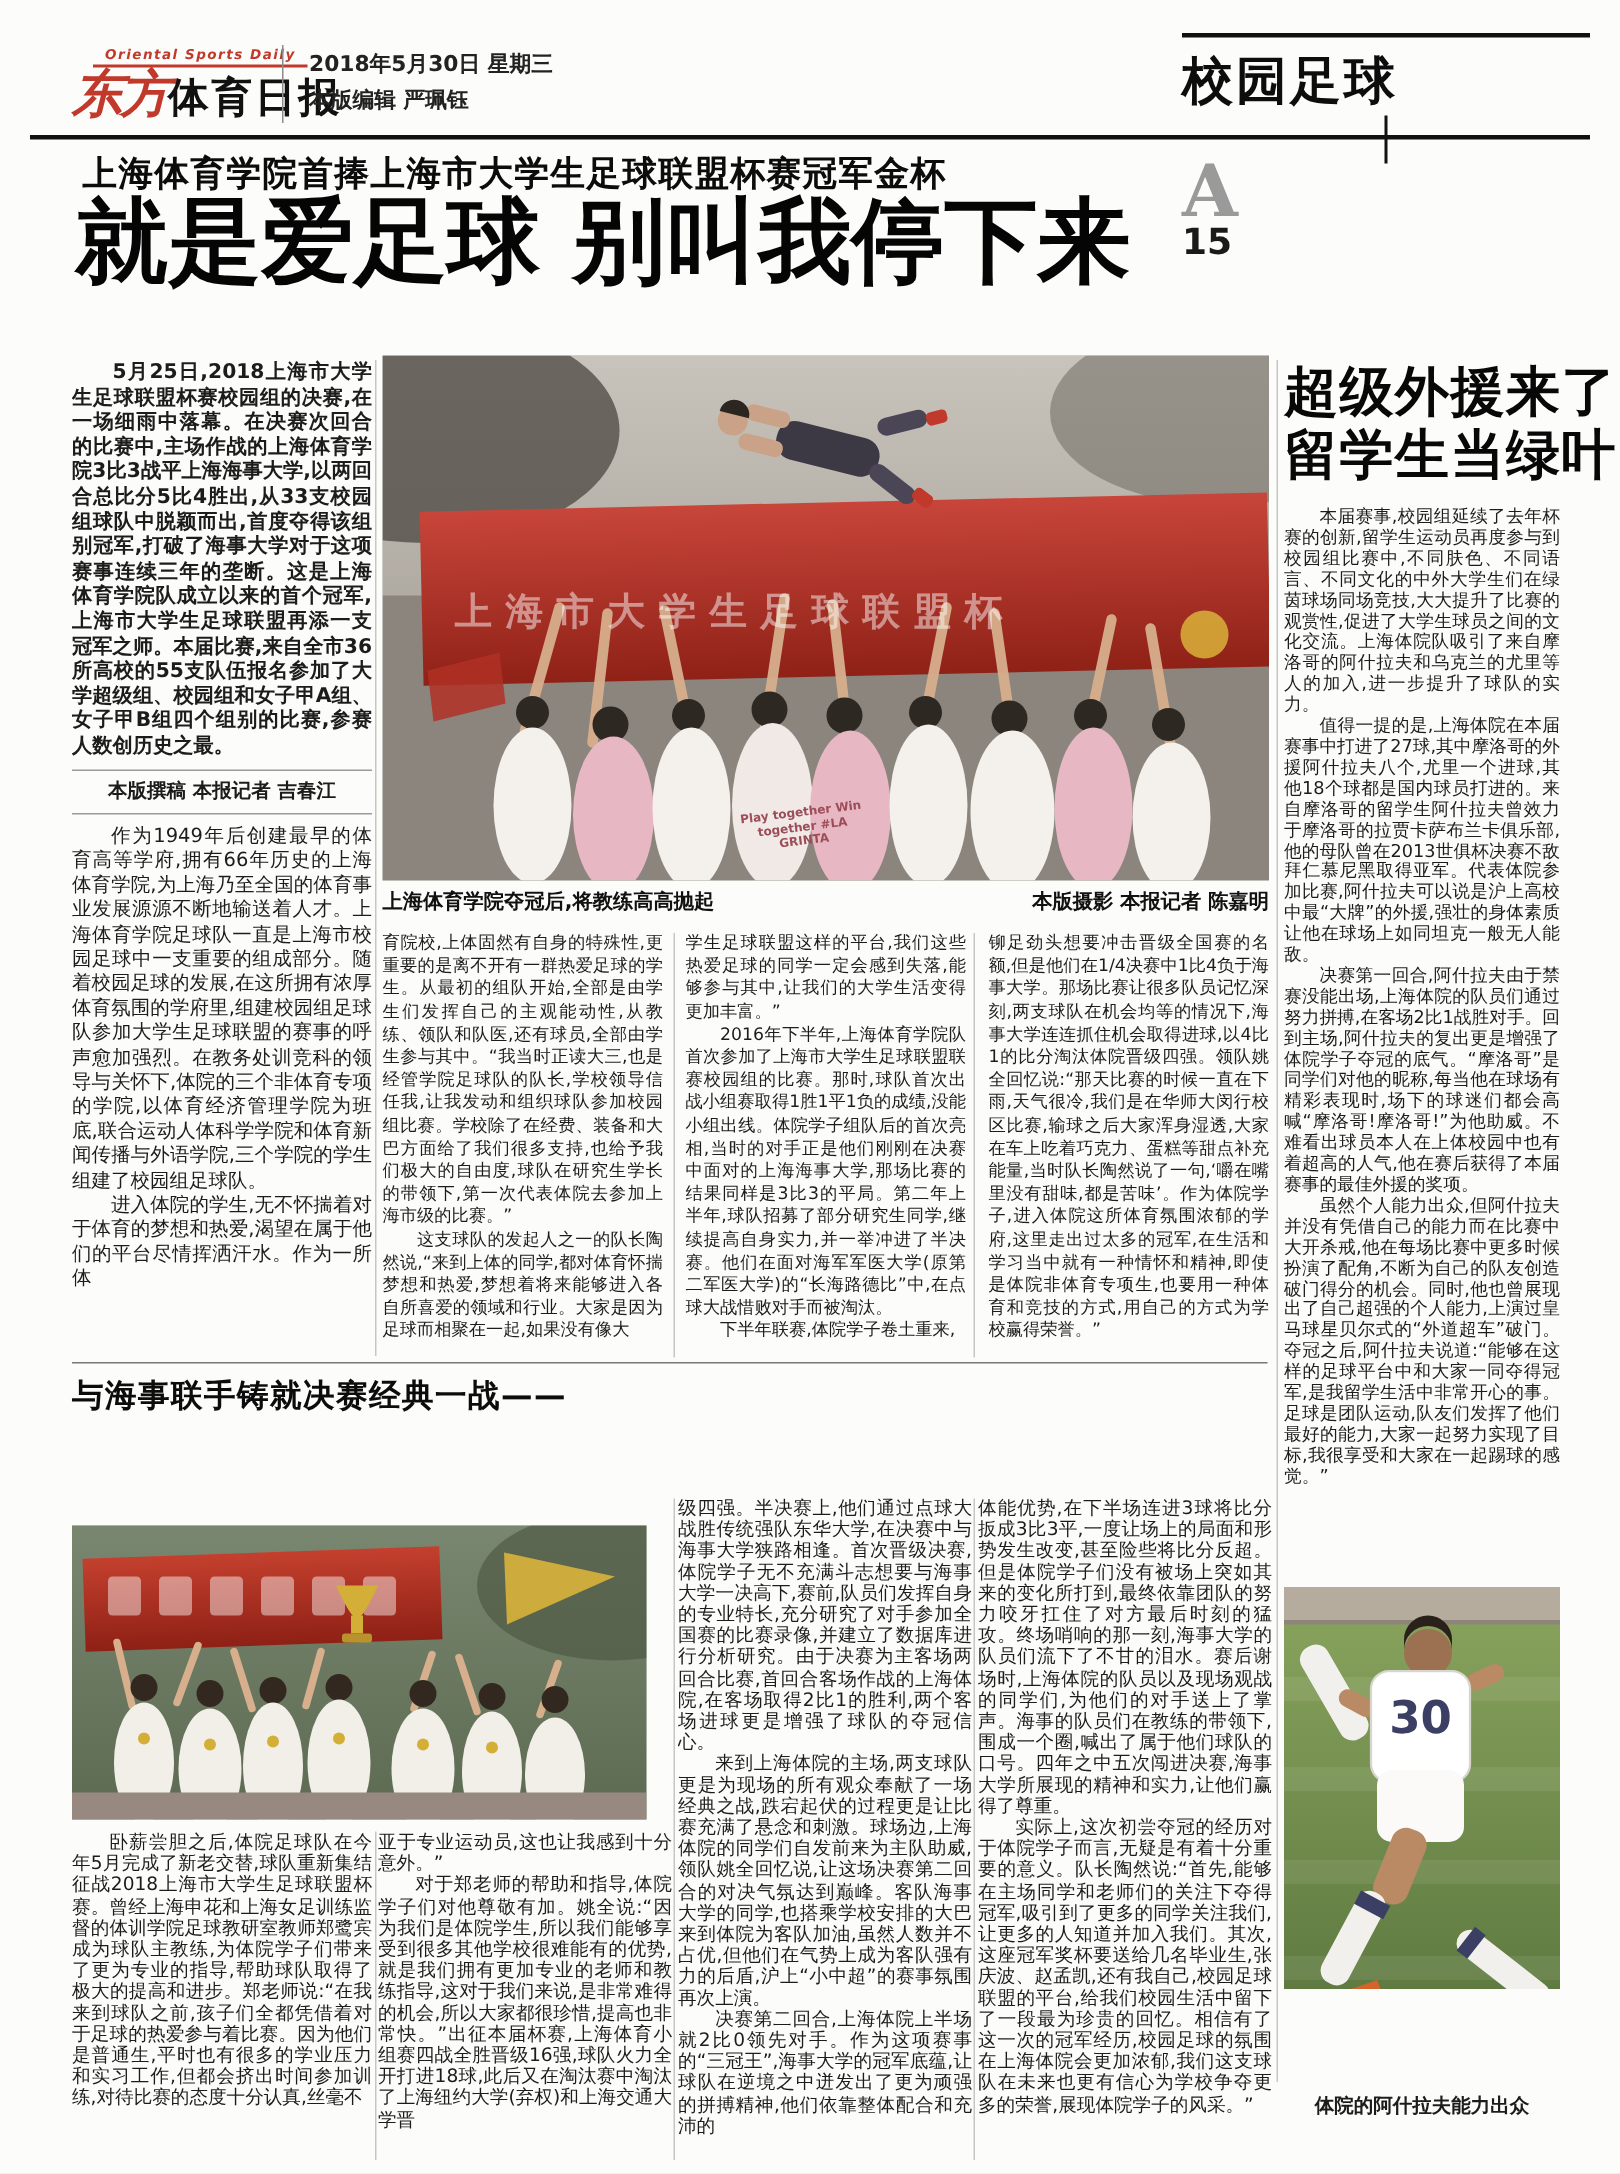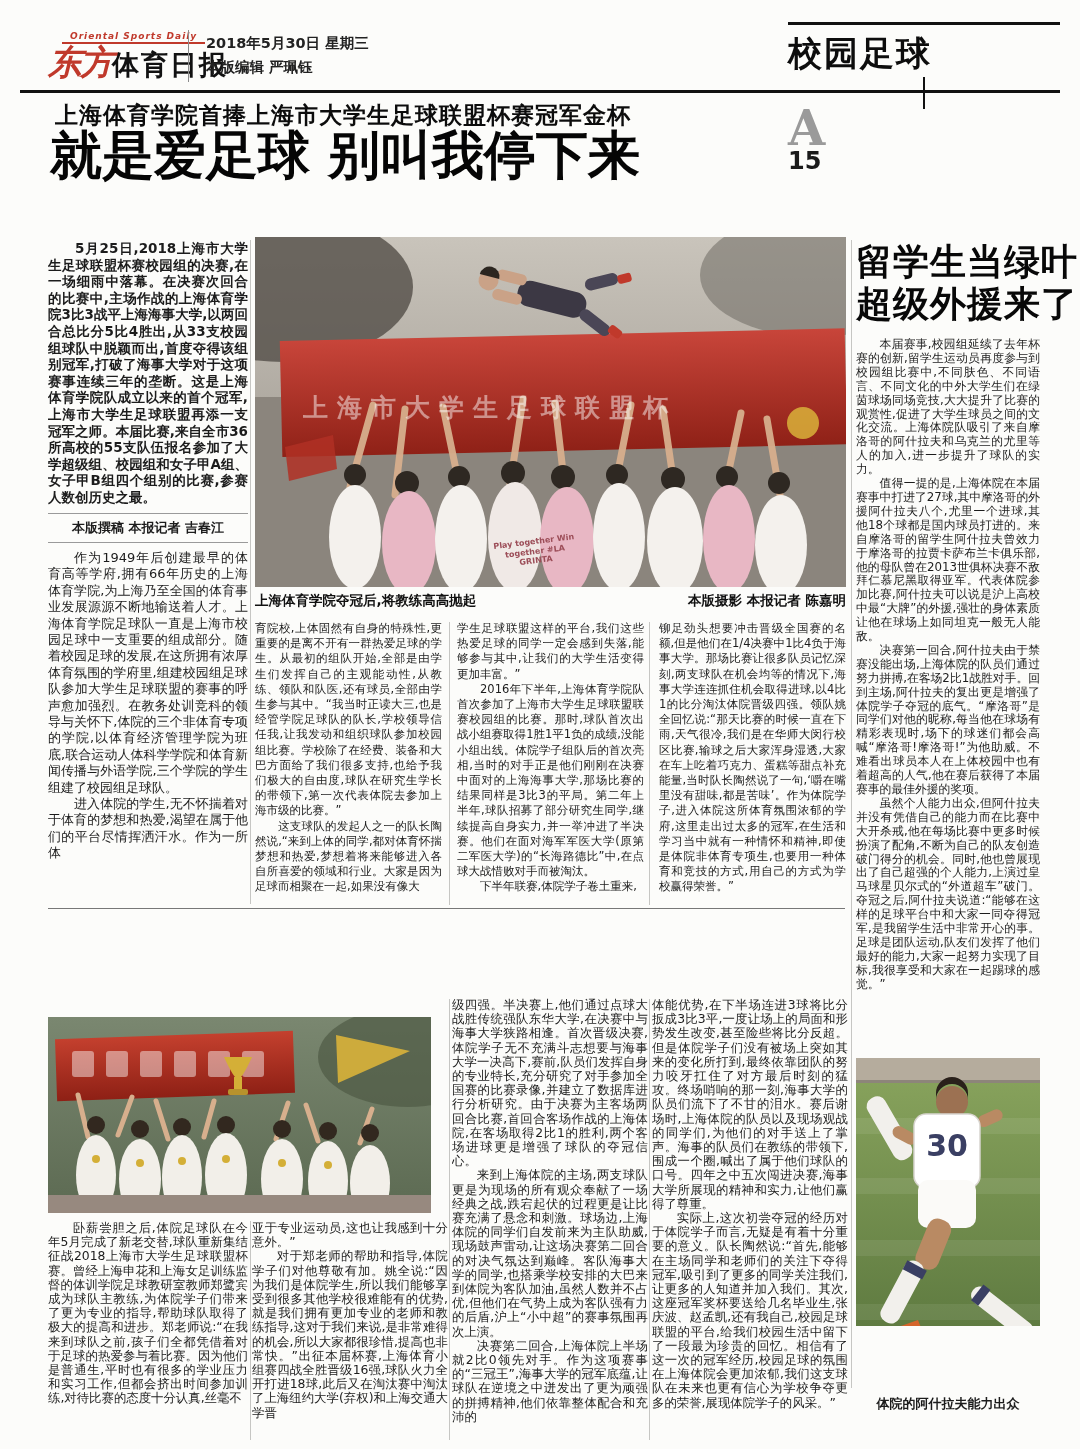--- a/index.html
+++ b/index.html
@@ -18,21 +18,21 @@
   .section-block{position:absolute;right:0;top:0;display:flex;align-items:baseline;justify-content:flex-end;
                  border-top:3px solid #111;padding-top:6px;width:272px;flex-direction:column;}
   .section-title{font-size:34px;font-weight:900;letter-spacing:2px;color:#0d0d0d;}
   .page-divider{width:2px;height:32px;background:#111;margin:0 7px;align-self:center;}
   .page-letter{font-family:"DejaVu Serif",serif;font-size:48px;font-weight:900;color:#9a9a9a;line-height:.8;}
   .page-num{font-size:24px;font-weight:900;color:#1a1a1a;}
   .masthead-rule{position:absolute;left:20px;top:90px;width:1040px;height:3px;background:#111;}
   
   .a1-kicker{position:absolute;left:55px;top:100px;font-size:23px;font-weight:900;letter-spacing:1px;color:#0c0c0c;}
   .a1-headline{position:absolute;left:50px;top:128px;width:995px;margin:0;
-               font-family:"DejaVu Serif",serif;font-size:52px;line-height:1.05;font-weight:900;
+               font-family:"DejaVu Serif",serif;font-size:62px;line-height:1.05;font-weight:900;
                letter-spacing:0;color:#050505;white-space:nowrap;}
   
   p{margin:0;text-align:justify;}
   .ind{text-indent:2em;}
   .cont{text-indent:0;}
   .a1-colL{position:absolute;left:48px;top:240px;width:200px;height:666px;overflow:hidden;
            font-size:13px;line-height:16.4px;}
   .a1-colL .lead{font-weight:700;font-size:13.5px;line-height:16.6px;}
   .byline{margin:7px 0;padding:6px 0;border-top:1px solid #9a9a9a;border-bottom:1px solid #9a9a9a;
           font-weight:700;font-size:13px;text-align:center;}
@@ -201,32 +201,33 @@
       <p class="ind">2016年下半年,上海体育学院队首次参加了上海市大学生足球联盟联赛校园组的比赛。那时,球队首次出战小组赛取得1胜1平1负的成绩,没能小组出线。体院学子组队后的首次亮相,当时的对手正是他们刚刚在决赛中面对的上海海事大学,那场比赛的结果同样是3比3的平局。第二年上半年,球队招募了部分研究生同学,继续提高自身实力,并一举冲进了半决赛。他们在面对海军军医大学(原第二军医大学)的“长海路德比”中,在点球大战惜败对手而被淘汰。</p>
       <p class="ind">下半年联赛,体院学子卷土重来,</p>
     </div>
     <div class="col">
       <p class="cont">铆足劲头想要冲击晋级全国赛的名额,但是他们在1/4决赛中1比4负于海事大学。那场比赛让很多队员记忆深刻,两支球队在机会均等的情况下,海事大学连连抓住机会取得进球,以4比1的比分淘汰体院晋级四强。领队姚全回忆说:“那天比赛的时候一直在下雨,天气很冷,我们是在华师大闵行校区比赛,输球之后大家浑身湿透,大家在车上吃着巧克力、蛋糕等甜点补充能量,当时队长陶然说了一句,‘嚼在嘴里没有甜味,都是苦味’。作为体院学子,进入体院这所体育氛围浓郁的学府,这里走出过太多的冠军,在生活和学习当中就有一种情怀和精神,即使是体院非体育专项生,也要用一种体育和竞技的方式,用自己的方式为学校赢得荣誉。”</p>
     </div>
   </section>
 
   <aside class="a2">
     <h2 class="a2-headline">
+      <span style="display:block">超级外援来了</span>
       <span style="display:block">留学生当绿叶</span>
-      <span style="display:block">超级外援来了</span>
     </h2>
     <div class="a2-body">
       <p class="ind">本届赛事,校园组延续了去年杯赛的创新,留学生运动员再度参与到校园组比赛中,不同肤色、不同语言、不同文化的中外大学生们在绿茵球场同场竞技,大大提升了比赛的观赏性,促进了大学生球员之间的文化交流。上海体院队吸引了来自摩洛哥的阿什拉夫和乌克兰的尤里等人的加入,进一步提升了球队的实力。</p>
       <p class="ind">值得一提的是,上海体院在本届赛事中打进了27球,其中摩洛哥的外援阿什拉夫八个,尤里一个进球,其他18个球都是国内球员打进的。来自摩洛哥的留学生阿什拉夫曾效力于摩洛哥的拉贾卡萨布兰卡俱乐部,他的母队曾在2013世俱杯决赛不敌拜仁慕尼黑取得亚军。代表体院参加比赛,阿什拉夫可以说是沪上高校中最“大牌”的外援,强壮的身体素质让他在球场上如同坦克一般无人能敌。</p>
       <p class="ind">决赛第一回合,阿什拉夫由于禁赛没能出场,上海体院的队员们通过努力拼搏,在客场2比1战胜对手。回到主场,阿什拉夫的复出更是增强了体院学子夺冠的底气。“摩洛哥”是同学们对他的昵称,每当他在球场有精彩表现时,场下的球迷们都会高喊“摩洛哥!摩洛哥!”为他助威。不难看出球员本人在上体校园中也有着超高的人气,他在赛后获得了本届赛事的最佳外援的奖项。</p>
       <p class="ind">虽然个人能力出众,但阿什拉夫并没有凭借自己的能力而在比赛中大开杀戒,他在每场比赛中更多时候扮演了配角,不断为自己的队友创造破门得分的机会。同时,他也曾展现出了自己超强的个人能力,上演过皇马球星贝尔式的“外道超车”破门。夺冠之后,阿什拉夫说道:“能够在这样的足球平台中和大家一同夺得冠军,是我留学生活中非常开心的事。足球是团队运动,队友们发挥了他们最好的能力,大家一起努力实现了目标,我很享受和大家在一起踢球的感觉。”</p>
     </div>
   </aside>
 
   <section class="a3-head">
+    <div class="a3-kicker">与海事联手铸就决赛经典一战——</div>
   </section>
 
   <figure class="photo-bottom">
     <svg viewBox="0 0 383 196" width="383" height="196" preserveAspectRatio="none">
       <defs>
         <linearGradient id="fld" x1="0" y1="0" x2="0" y2="1">
           <stop offset="0" stop-color="#7a8770"></stop>
             <stop offset="1" stop-color="#5c6a52"></stop>
         </linearGradient>
         <linearGradient id="ban2" x1="0" y1="0" x2="0" y2="1">
@@ -295,21 +296,21 @@
 
   <div class="b-col b-c1">
     <p class="ind">卧薪尝胆之后,体院足球队在今年5月完成了新老交替,球队重新集结征战2018上海市大学生足球联盟杯赛。曾经上海申花和上海女足训练监督的体训学院足球教研室教师郑鹭宾成为球队主教练,为体院学子们带来了更为专业的指导,帮助球队取得了极大的提高和进步。郑老师说:“在我来到球队之前,孩子们全都凭借着对于足球的热爱参与着比赛。因为他们是普通生,平时也有很多的学业压力和实习工作,但都会挤出时间参加训练,对待比赛的态度十分认真,丝毫不</p>
   </div>
   <div class="b-col b-c2">
     <p class="cont">亚于专业运动员,这也让我感到十分意外。”</p>
     <p class="ind">对于郑老师的帮助和指导,体院学子们对他尊敬有加。姚全说:“因为我们是体院学生,所以我们能够享受到很多其他学校很难能有的优势,就是我们拥有更加专业的老师和教练指导,这对于我们来说,是非常难得的机会,所以大家都很珍惜,提高也非常快。”出征本届杯赛,上海体育小组赛四战全胜晋级16强,球队火力全开打进18球,此后又在淘汰赛中淘汰了上海纽约大学(弃权)和上海交通大学晋</p>
   </div>
   <div class="b-col b-c3">
     <p class="cont">级四强。半决赛上,他们通过点球大战胜传统强队东华大学,在决赛中与海事大学狭路相逢。首次晋级决赛,体院学子无不充满斗志想要与海事大学一决高下,赛前,队员们发挥自身的专业特长,充分研究了对手参加全国赛的比赛录像,并建立了数据库进行分析研究。由于决赛为主客场两回合比赛,首回合客场作战的上海体院,在客场取得2比1的胜利,两个客场进球更是增强了球队的夺冠信心。</p>
-    <p class="ind">来到上海体院的主场,两支球队更是为现场的所有观众奉献了一场经典之战,跌宕起伏的过程更是让比赛充满了悬念和刺激。球场边,上海体院的同学们自发前来为主队助威,现场鼓声雷动,让这场决赛第二回合的对决气氛达到巅峰。客队海事大学的同学,也搭乘学校安排的大巴来到体院为客队加油,虽然人数并不占优,但他们在气势上成为客队强有力的后盾,沪上“小中超”的赛事氛围再次上演。</p>
+    <p class="ind">来到上海体院的主场,两支球队更是为现场的所有观众奉献了一场经典之战,跌宕起伏的过程更是让比赛充满了悬念和刺激。球场边,上海体院的同学们自发前来为主队助威,领队姚全回忆说,让这场决赛第二回合的对决气氛达到巅峰。客队海事大学的同学,也搭乘学校安排的大巴来到体院为客队加油,虽然人数并不占优,但他们在气势上成为客队强有力的后盾,沪上“小中超”的赛事氛围再次上演。</p>
     <p class="ind">决赛第二回合,上海体院上半场就2比0领先对手。作为这项赛事的“三冠王”,海事大学的冠军底蕴,让球队在逆境之中迸发出了更为顽强的拼搏精神,他们依靠整体配合和充沛的</p>
   </div>
   <div class="b-col b-c4">
     <p class="cont">体能优势,在下半场连进3球将比分扳成3比3平,一度让场上的局面和形势发生改变,甚至险些将比分反超。但是体院学子们没有被场上突如其来的变化所打到,最终依靠团队的努力咬牙扛住了对方最后时刻的猛攻。终场哨响的那一刻,海事大学的队员们流下了不甘的泪水。赛后谢场时,上海体院的队员以及现场观战的同学们,为他们的对手送上了掌声。海事的队员们在教练的带领下,围成一个圈,喊出了属于他们球队的口号。四年之中五次闯进决赛,海事大学所展现的精神和实力,让他们赢得了尊重。</p>
     <p class="ind">实际上,这次初尝夺冠的经历对于体院学子而言,无疑是有着十分重要的意义。队长陶然说:“首先,能够在主场同学和老师们的关注下夺得冠军,吸引到了更多的同学关注我们,让更多的人知道并加入我们。其次,这座冠军奖杯要送给几名毕业生,张庆波、赵孟凯,还有我自己,校园足球联盟的平台,给我们校园生活中留下了一段最为珍贵的回忆。相信有了这一次的冠军经历,校园足球的氛围在上海体院会更加浓郁,我们这支球队在未来也更有信心为学校争夺更多的荣誉,展现体院学子的风采。”</p>
   </div>
 
   <figure class="photo-player">
     <svg viewBox="0 0 184 330" width="184" height="330" preserveAspectRatio="none">
       <defs>

